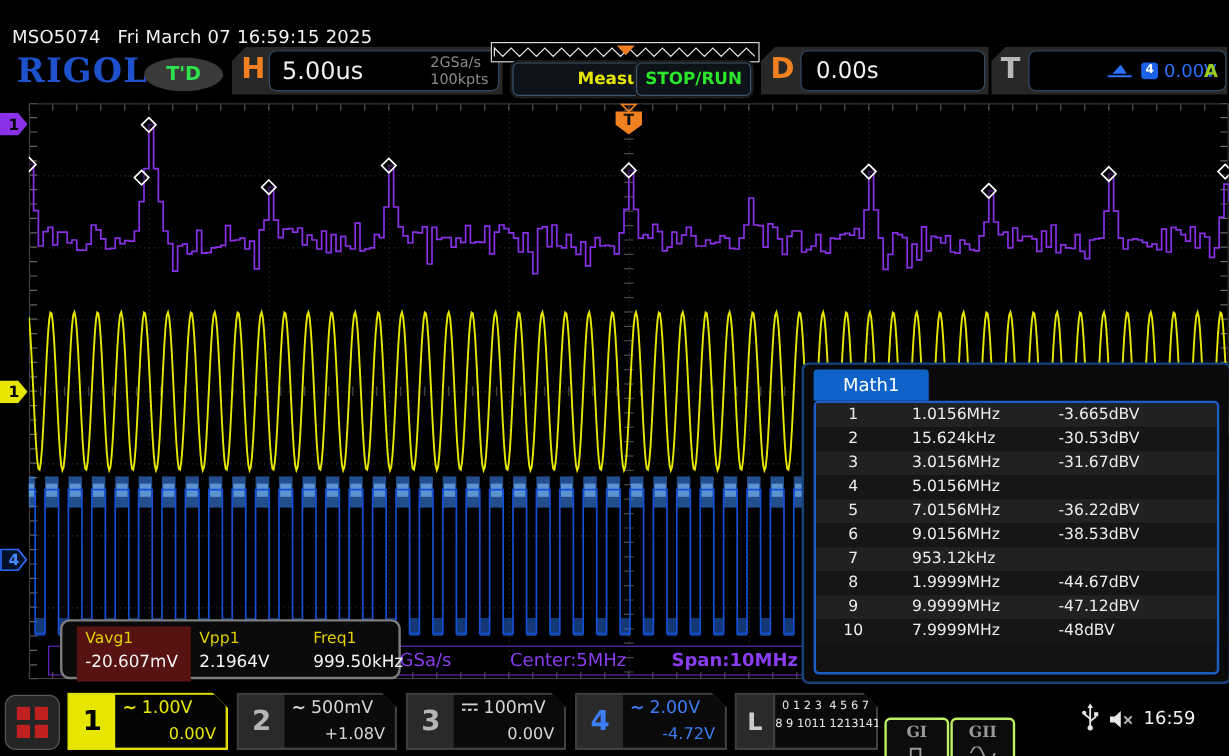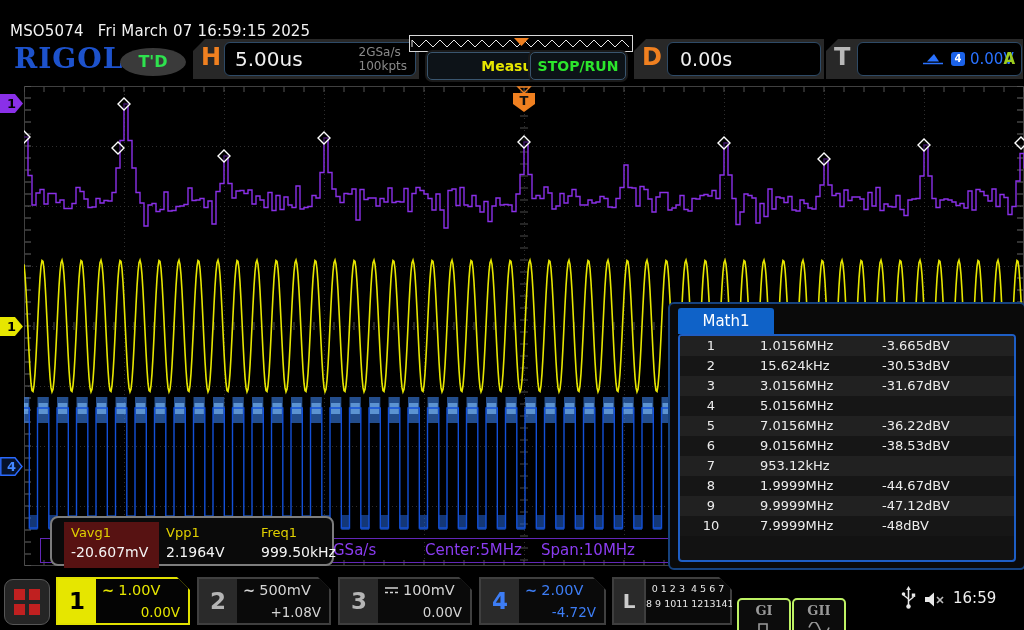--- a/index.html
+++ b/index.html
@@ -45,21 +45,21 @@
               border-radius:8px;z-index:5;}
   .mcell{position:absolute;top:4px;height:100%;width:95px;}
   .mcell .mlabel{position:absolute;left:7px;top:3px;font-size:13px;color:#e0d000;}
   .mcell .mvalue{position:absolute;left:7px;top:22px;font-size:14px;color:#f5f5f5;}
   #mcell-0{left:12px;background:#571212;}
   #mcell-1{left:107px;} #mcell-2{left:202px;}
   
   #fft-strip{left:40px;top:538px;width:982px;height:23px;border:1px solid #6226b8;z-index:2;
              color:#8a3cf0;font-size:15px;}
   #fft-strip span{position:absolute;top:2px;}
-  #fft-rate{left:292px;} #fft-center{left:384px;} #fft-span{left:470px;width:154px;text-align:center;}
+  #fft-rate{left:292px;} #fft-center{left:384px;} #fft-span{left:470px;width:154px;text-align:right;font-weight:bold;}
   
   #mtable{left:668px;top:302px;width:354px;height:264px;background:#0a0a0a;border:2px solid #16427e;
           border-radius:6px;z-index:6;}
   #mtab{position:absolute;left:8px;top:4px;width:96px;height:26px;background:#0f62c8;border-radius:3px 3px 0 0;
         color:#fff;font-size:15px;text-align:center;line-height:26px;}
   #mbox{position:absolute;left:8px;top:30px;width:334px;height:224px;background:#121212;
         border:2px solid #1e5ec4;border-radius:4px;overflow:hidden;}
   .mrow,#mhead{display:grid;grid-template-columns:62px 126px 1fr;height:20px;line-height:20px;font-size:13px;color:#ececec;}
   #mhead{height:21px;line-height:21px;background:#0d0d0d;color:#c0c0c0;}
   .mrow:nth-child(odd){background:#212121;} .mrow:nth-child(even){background:#161616;}

